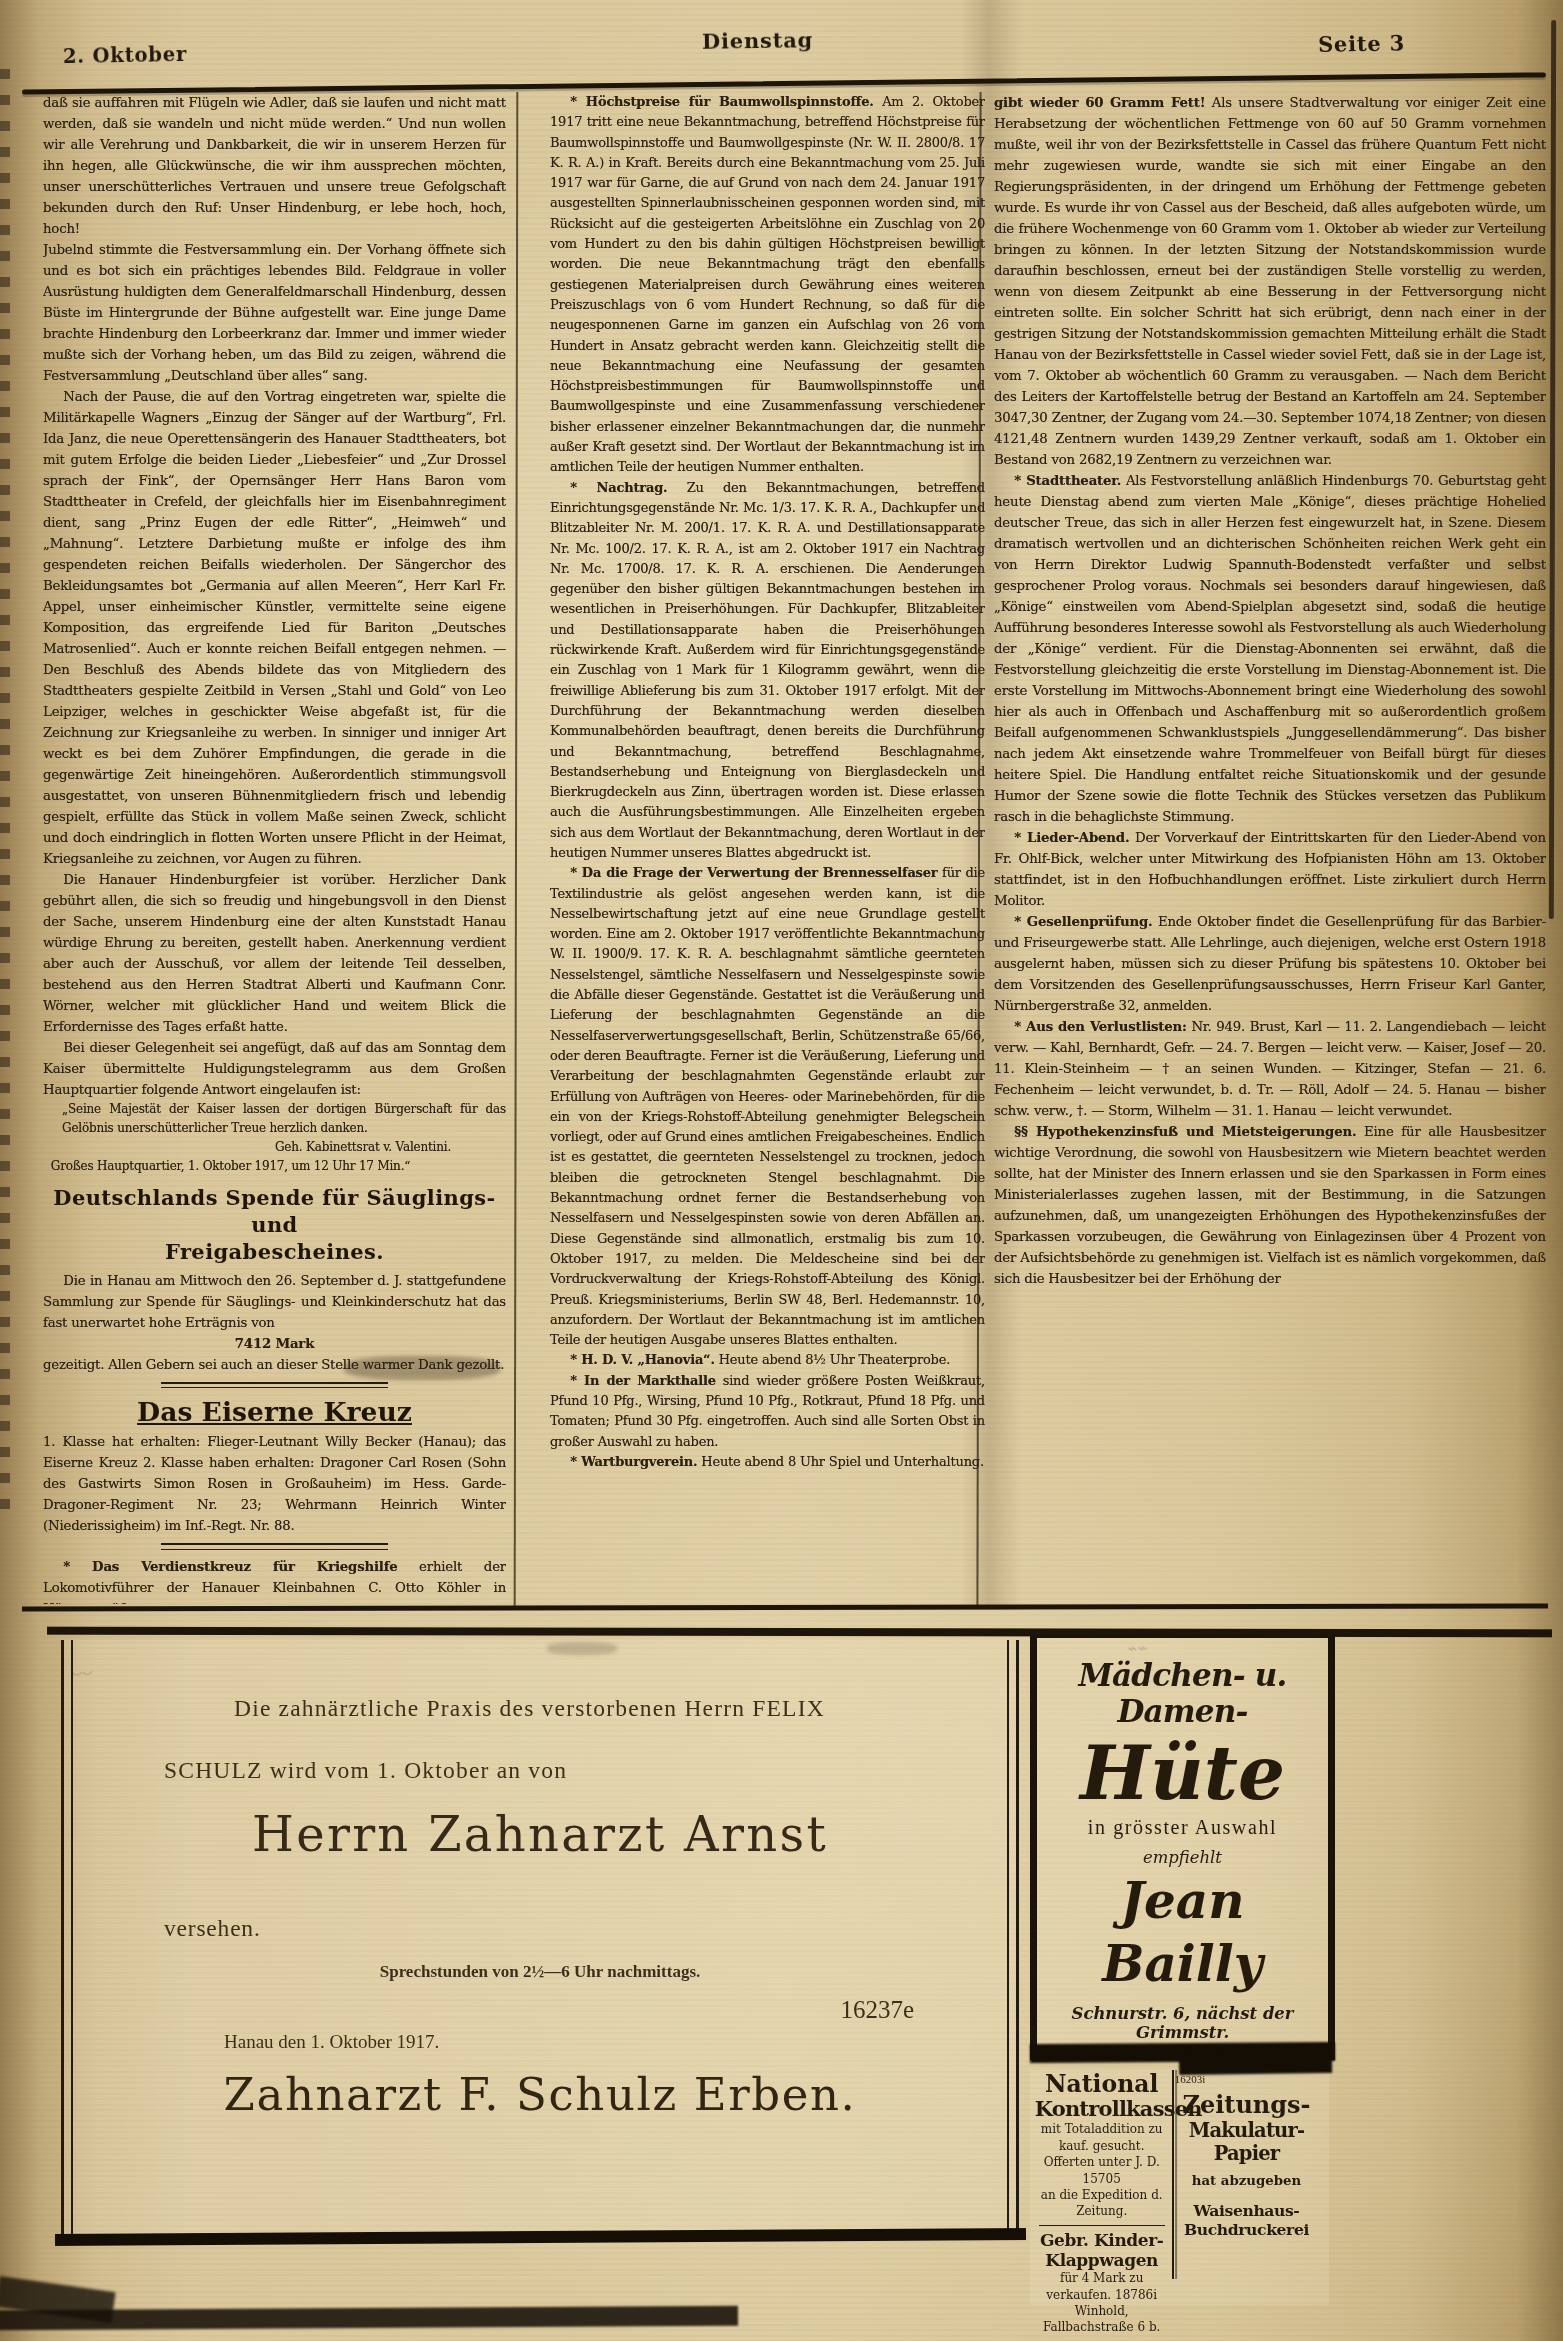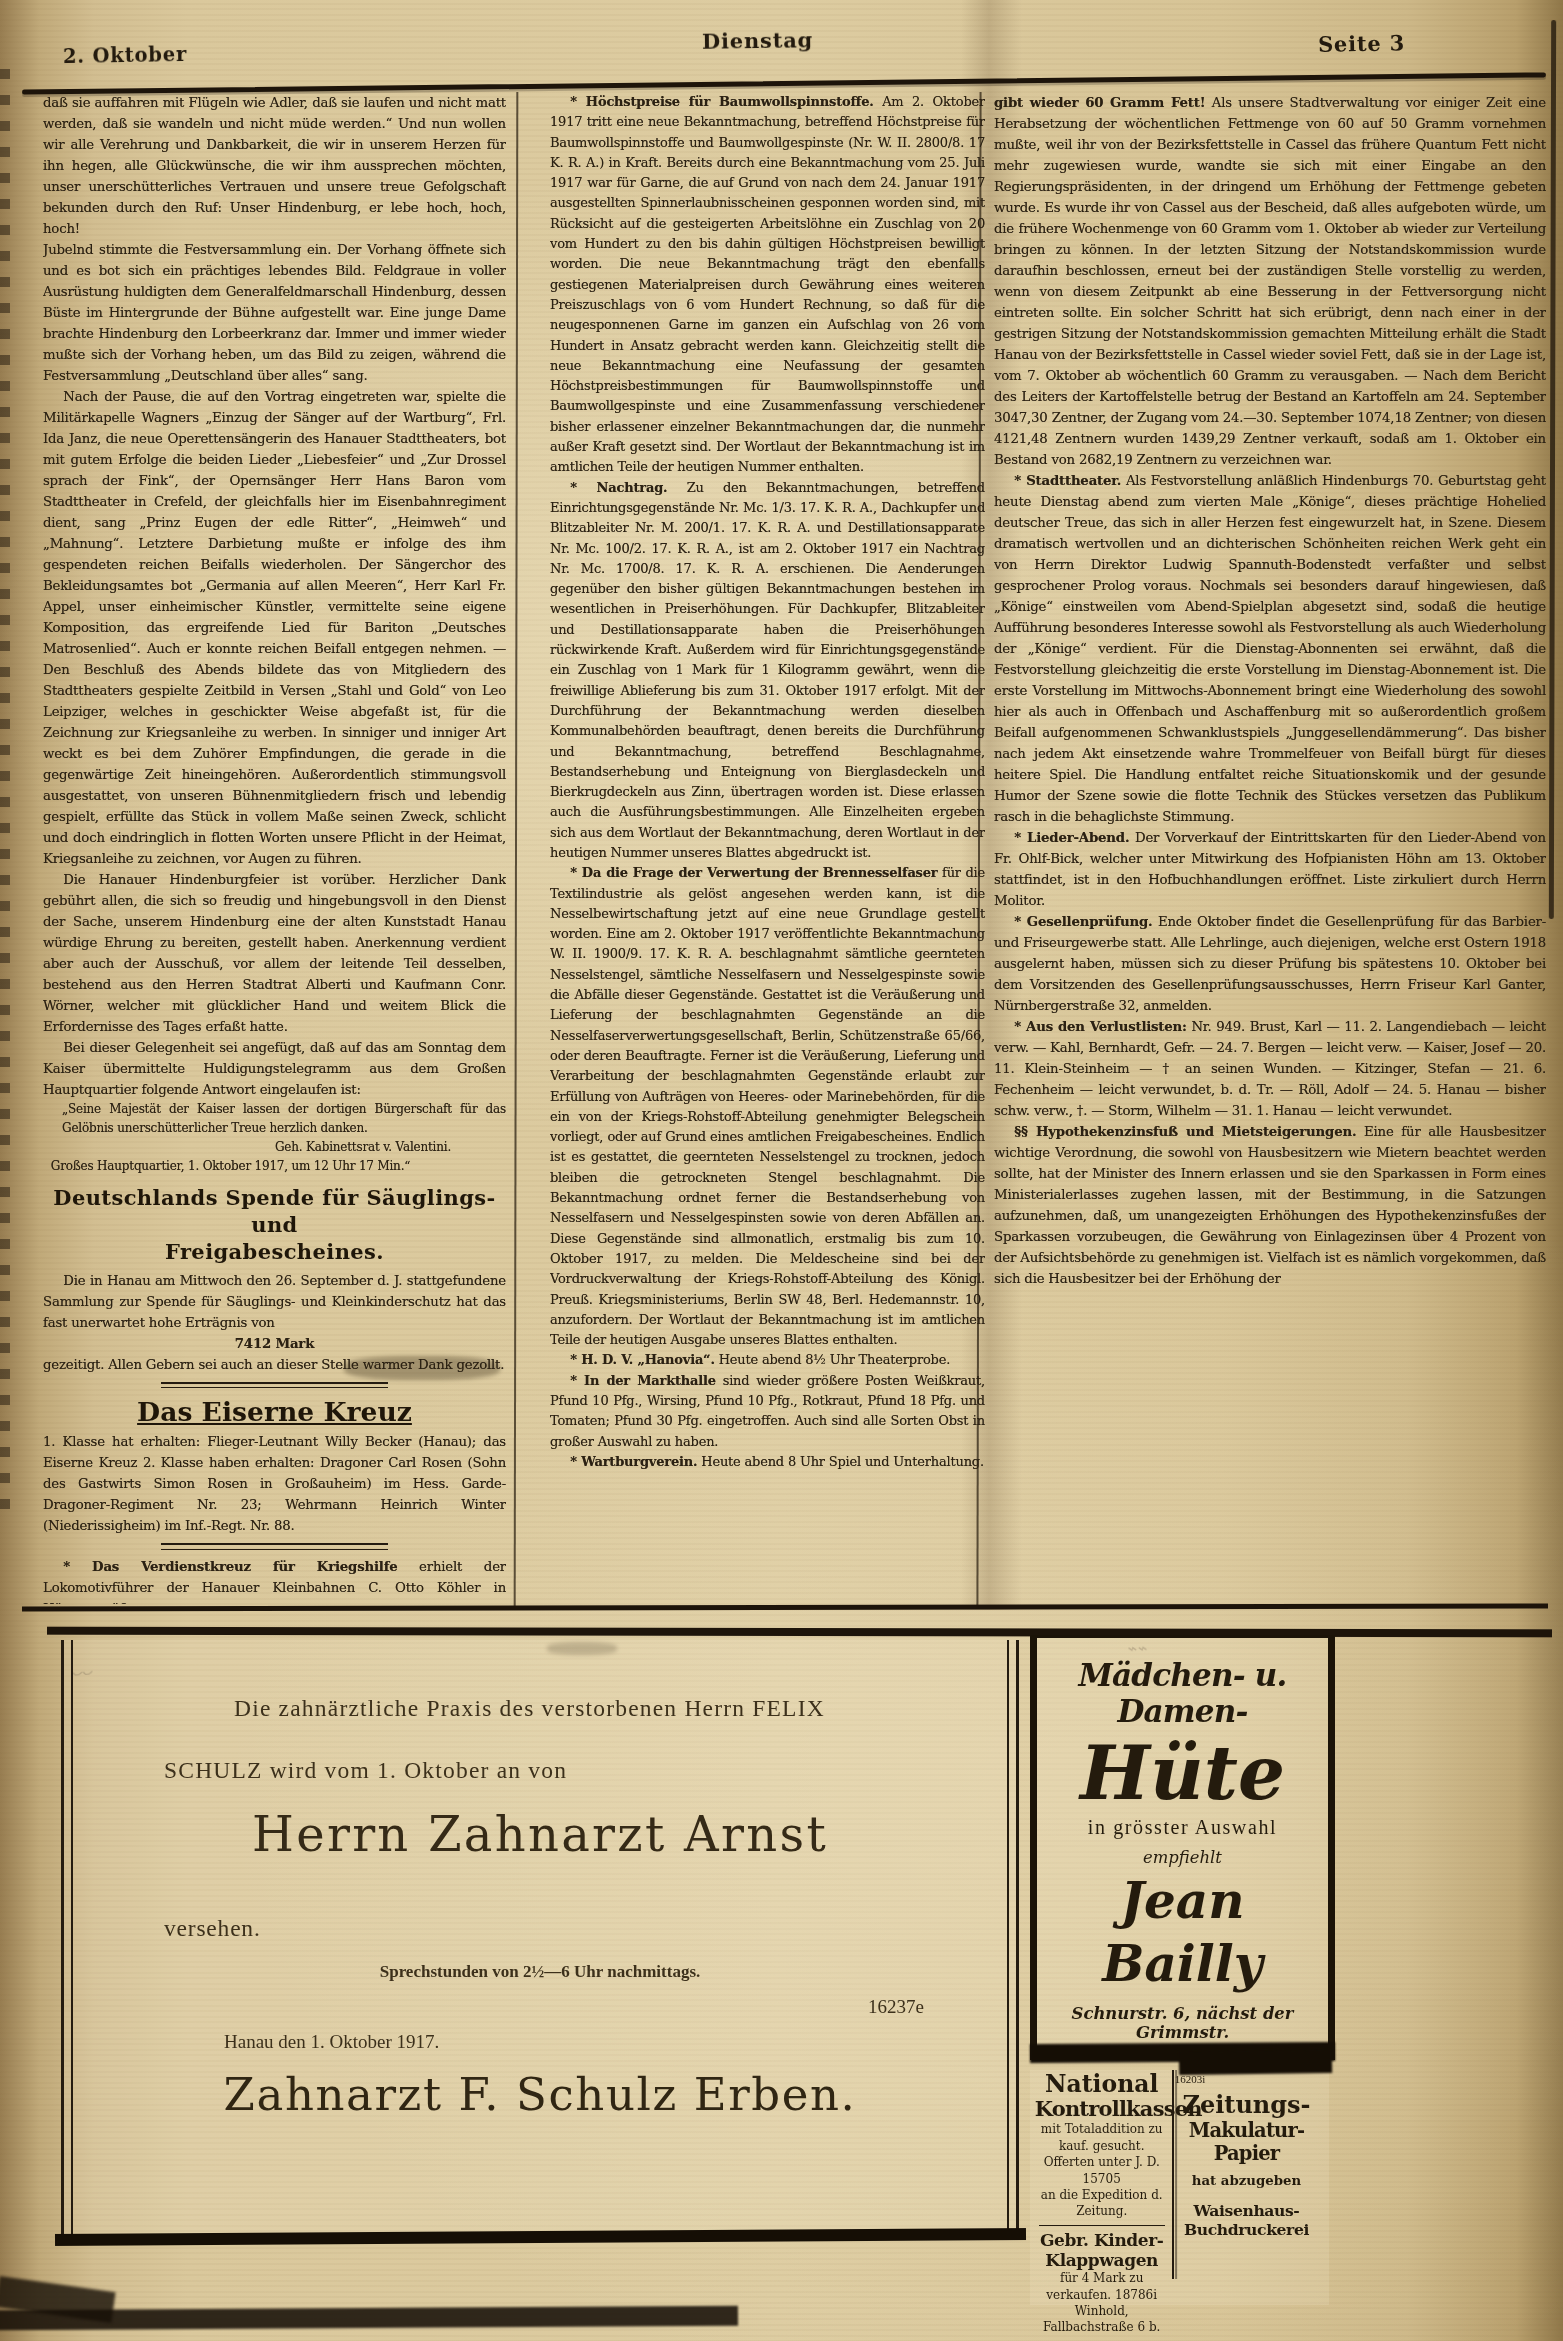--- a/index.html
+++ b/index.html
@@ -69,21 +69,21 @@
   .dental .inner-r{position:absolute;right:7px;top:0;width:1.6px;height:100%;background:#241b10;}
   .dental .band{position:absolute;left:-9.4px;bottom:-3.1px;width:971px;height:11.7px;background:#150e05;
     transform:rotate(-.35deg);filter:blur(0.6px);}
   .ad-t{position:absolute;color:#3c301b;font-family:"Liberation Serif",serif;}
   .d1{left:170px;top:55px;font-size:23.5px;letter-spacing:1.2px;}
   .d2{left:100px;top:117px;font-size:23.5px;letter-spacing:1.2px;}
   .dname{left:0;top:166px;width:100%;text-align:center;font-size:48px;letter-spacing:2.3px;
     font-family:"DejaVu Serif",serif;color:#352a17;}
   .d3{left:100px;top:275px;font-size:23.5px;letter-spacing:0.8px;}
   .dhours{left:0;top:322px;width:100%;text-align:center;font-size:17px;font-weight:bold;}
-  .dref{right:92px;top:356px;font-size:19px;}
+  .dref{right:102px;top:356px;font-size:25px;}
   .dplace{left:160px;top:391px;font-size:19px;}
   .dsig{left:0;top:428px;width:100%;text-align:center;font-size:45px;letter-spacing:1.6px;
     font-family:"DejaVu Serif",serif;color:#30261395;color:#302613;}
 
   .hats{left:1030px;top:1635px;width:291px;height:422px;
     border-left:7px solid #1b1308;border-right:7px solid #1b1308;border-top:3.1px solid #1b1308;
     text-align:center;color:#241b0d;}
   .hats .band{position:absolute;left:-7px;bottom:-1.6px;width:305px;height:19px;background:#150e05;
     filter:blur(0.9px);transform:rotate(-.4deg);}
   .h1{margin-top:19px;font-size:31px;font-weight:bold;font-style:italic;letter-spacing:-0.8px;}

